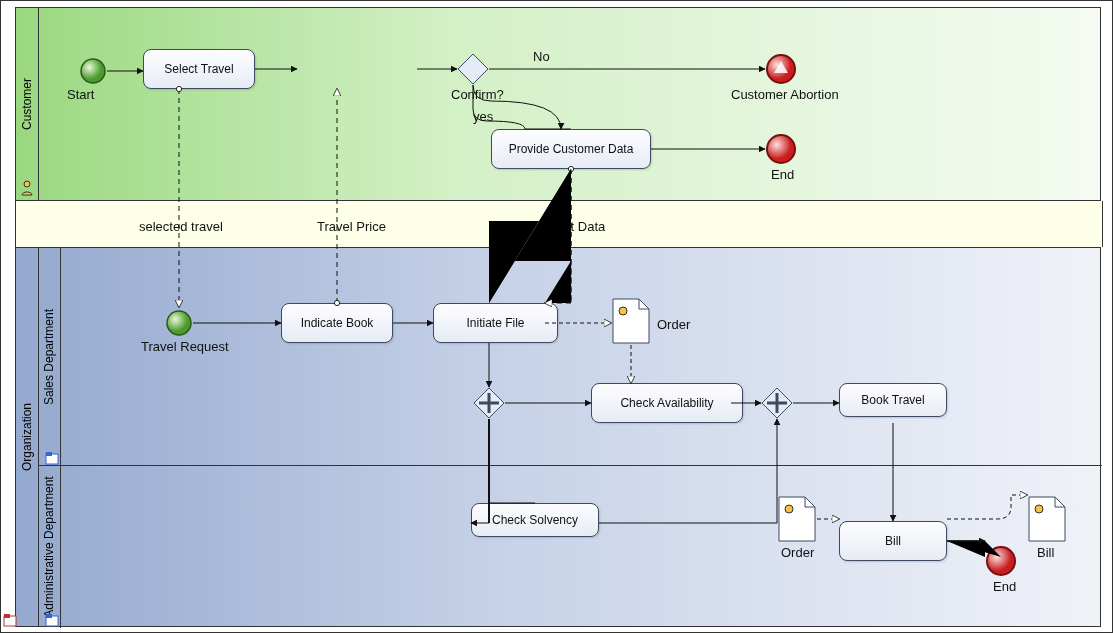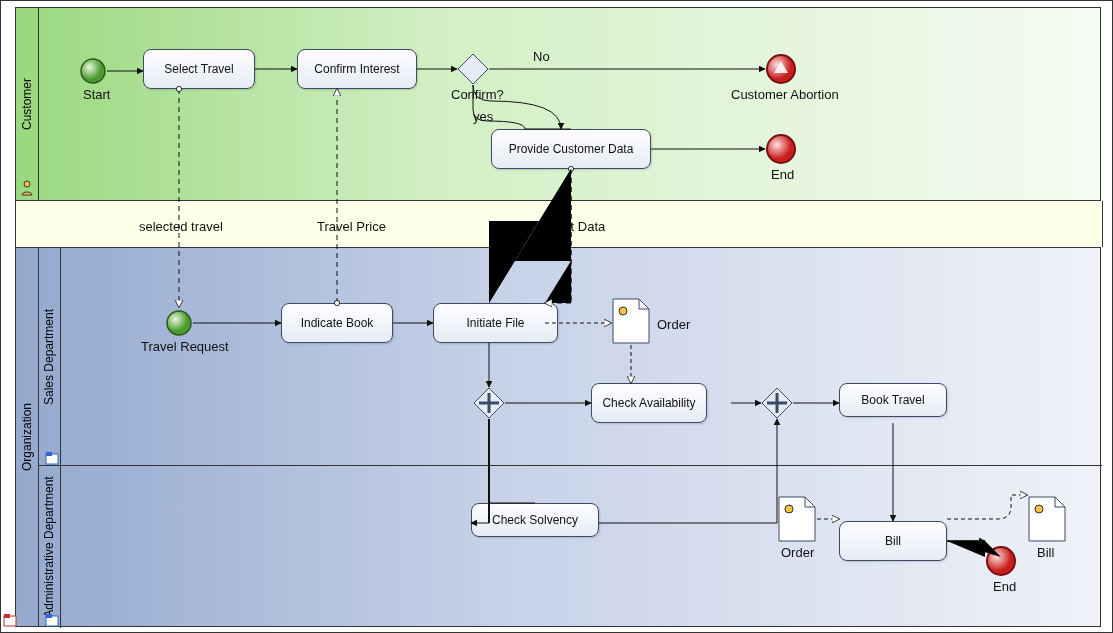--- a/index.html
+++ b/index.html
@@ -73,21 +73,21 @@
     <svg width="28" height="28">
         <defs>
           <radialGradient id="gstart" cx="35%" cy="35%">
             <stop offset="0%" stop-color="#e8f8d8"></stop>
             <stop offset="100%" stop-color="#4a9a2e"></stop>
           </radialGradient>
         </defs>
         <circle cx="14" cy="14" r="12" fill="url(#gstart)" stroke="#2a5a16" stroke-width="1.5"></circle>
       </svg>
   </div>
-  <div class="node-label" style="left:82px;top:86px">Start</div>
+  <div class="node-label" style="left:66px;top:86px">Start</div>
 
   <div class="event" style="left:164px;top:308px">
     <svg width="28" height="28">
         <circle cx="14" cy="14" r="12" fill="url(#gstart)" stroke="#2a5a16" stroke-width="1.5"></circle>
       </svg>
   </div>
   <div class="node-label" style="left:140px;top:338px">Travel Request</div>
 
   <div class="event" style="left:764px;top:52px;width:32px;height:32px">
     <svg width="32" height="32">
@@ -113,34 +113,31 @@
   <div class="event" style="left:984px;top:544px;width:32px;height:32px">
     <svg width="32" height="32">
         <circle cx="16" cy="16" r="14" fill="url(#gend)" stroke="#7a0d0d" stroke-width="2"></circle>
       </svg>
   </div>
   <div class="node-label" style="left:992px;top:578px">End</div>
 
   <div class="task" style="left:142px;top:48px;width:112px;height:40px">
       <span>Select Travel</span>
     </div>
-  <div class="task" style="left:296px;top:48px;width:120px;height:40px">
-      <span>Confirm Interest</span>
-    </div>
   <div class="task" style="left:490px;top:128px;width:160px;height:40px">
       <span>Provide Customer Data</span>
     </div>
 
   <div class="task" style="left:280px;top:302px;width:112px;height:40px">
       <span>Indicate Book</span>
     </div>
   <div class="task" style="left:432px;top:302px;width:125px;height:40px">
       <span>Initiate File</span>
     </div>
-  <div class="task" style="left:590px;top:382px;width:116px;height:40px">
+  <div class="task" style="left:590px;top:382px;width:152px;height:40px">
       <span>Check Availability</span>
     </div>
   <div class="task" style="left:838px;top:382px;width:108px;height:28px">
       <span>Book Travel</span>
     </div>
 
   <div class="task" style="left:470px;top:502px;width:128px;height:32px">
       <span>Check Solvency</span>
     </div>
   <div class="task" style="left:838px;top:520px;width:108px;height:40px">

